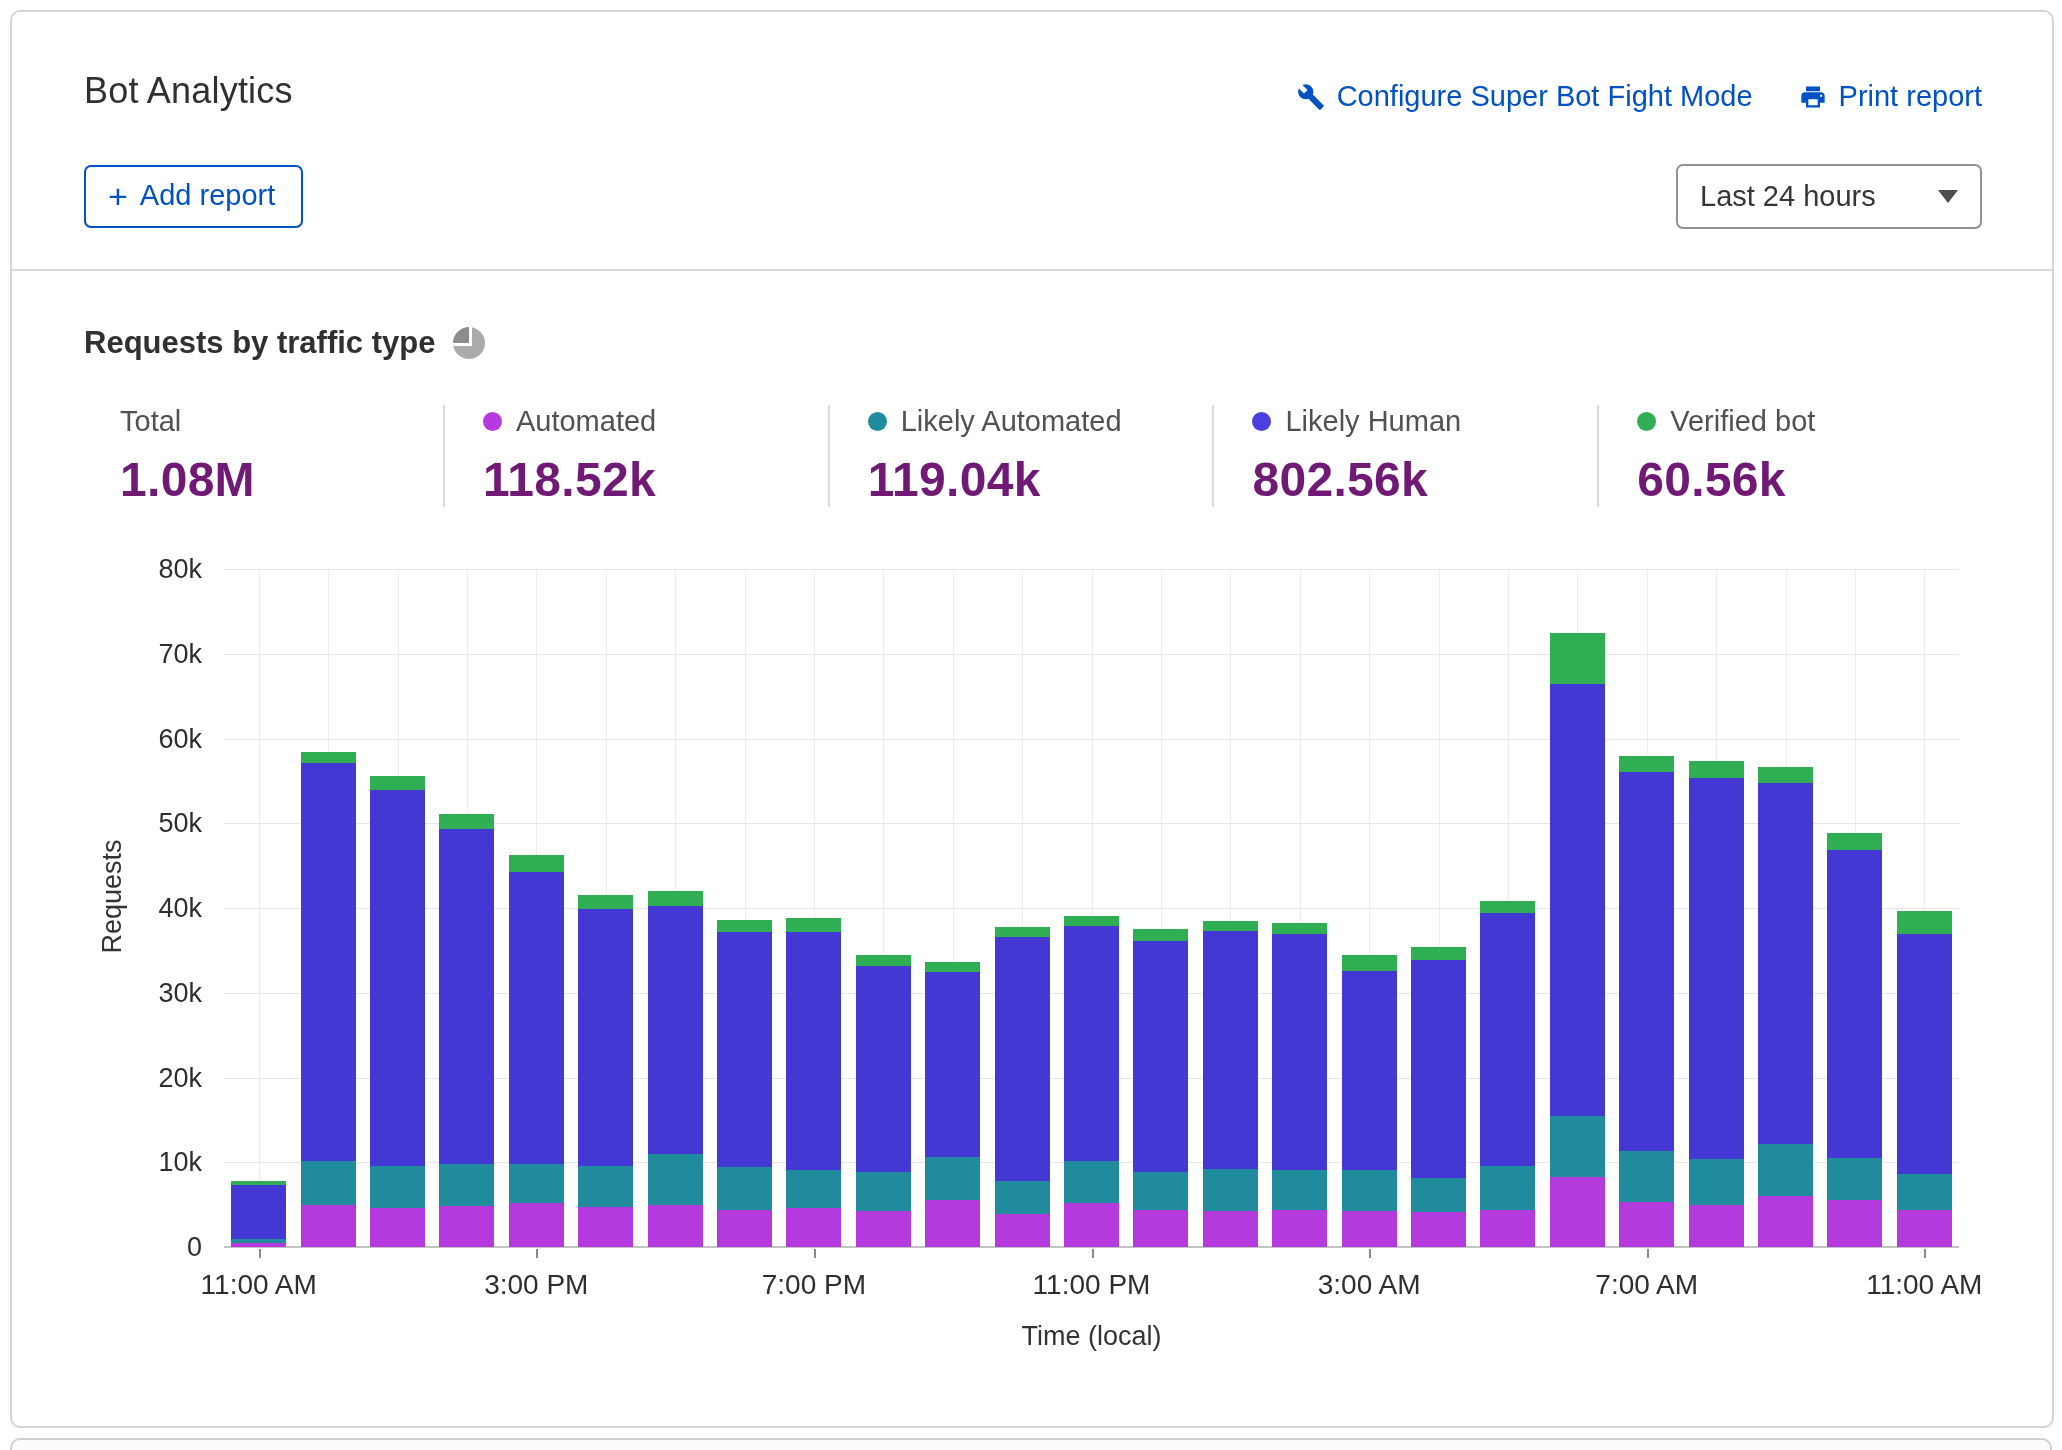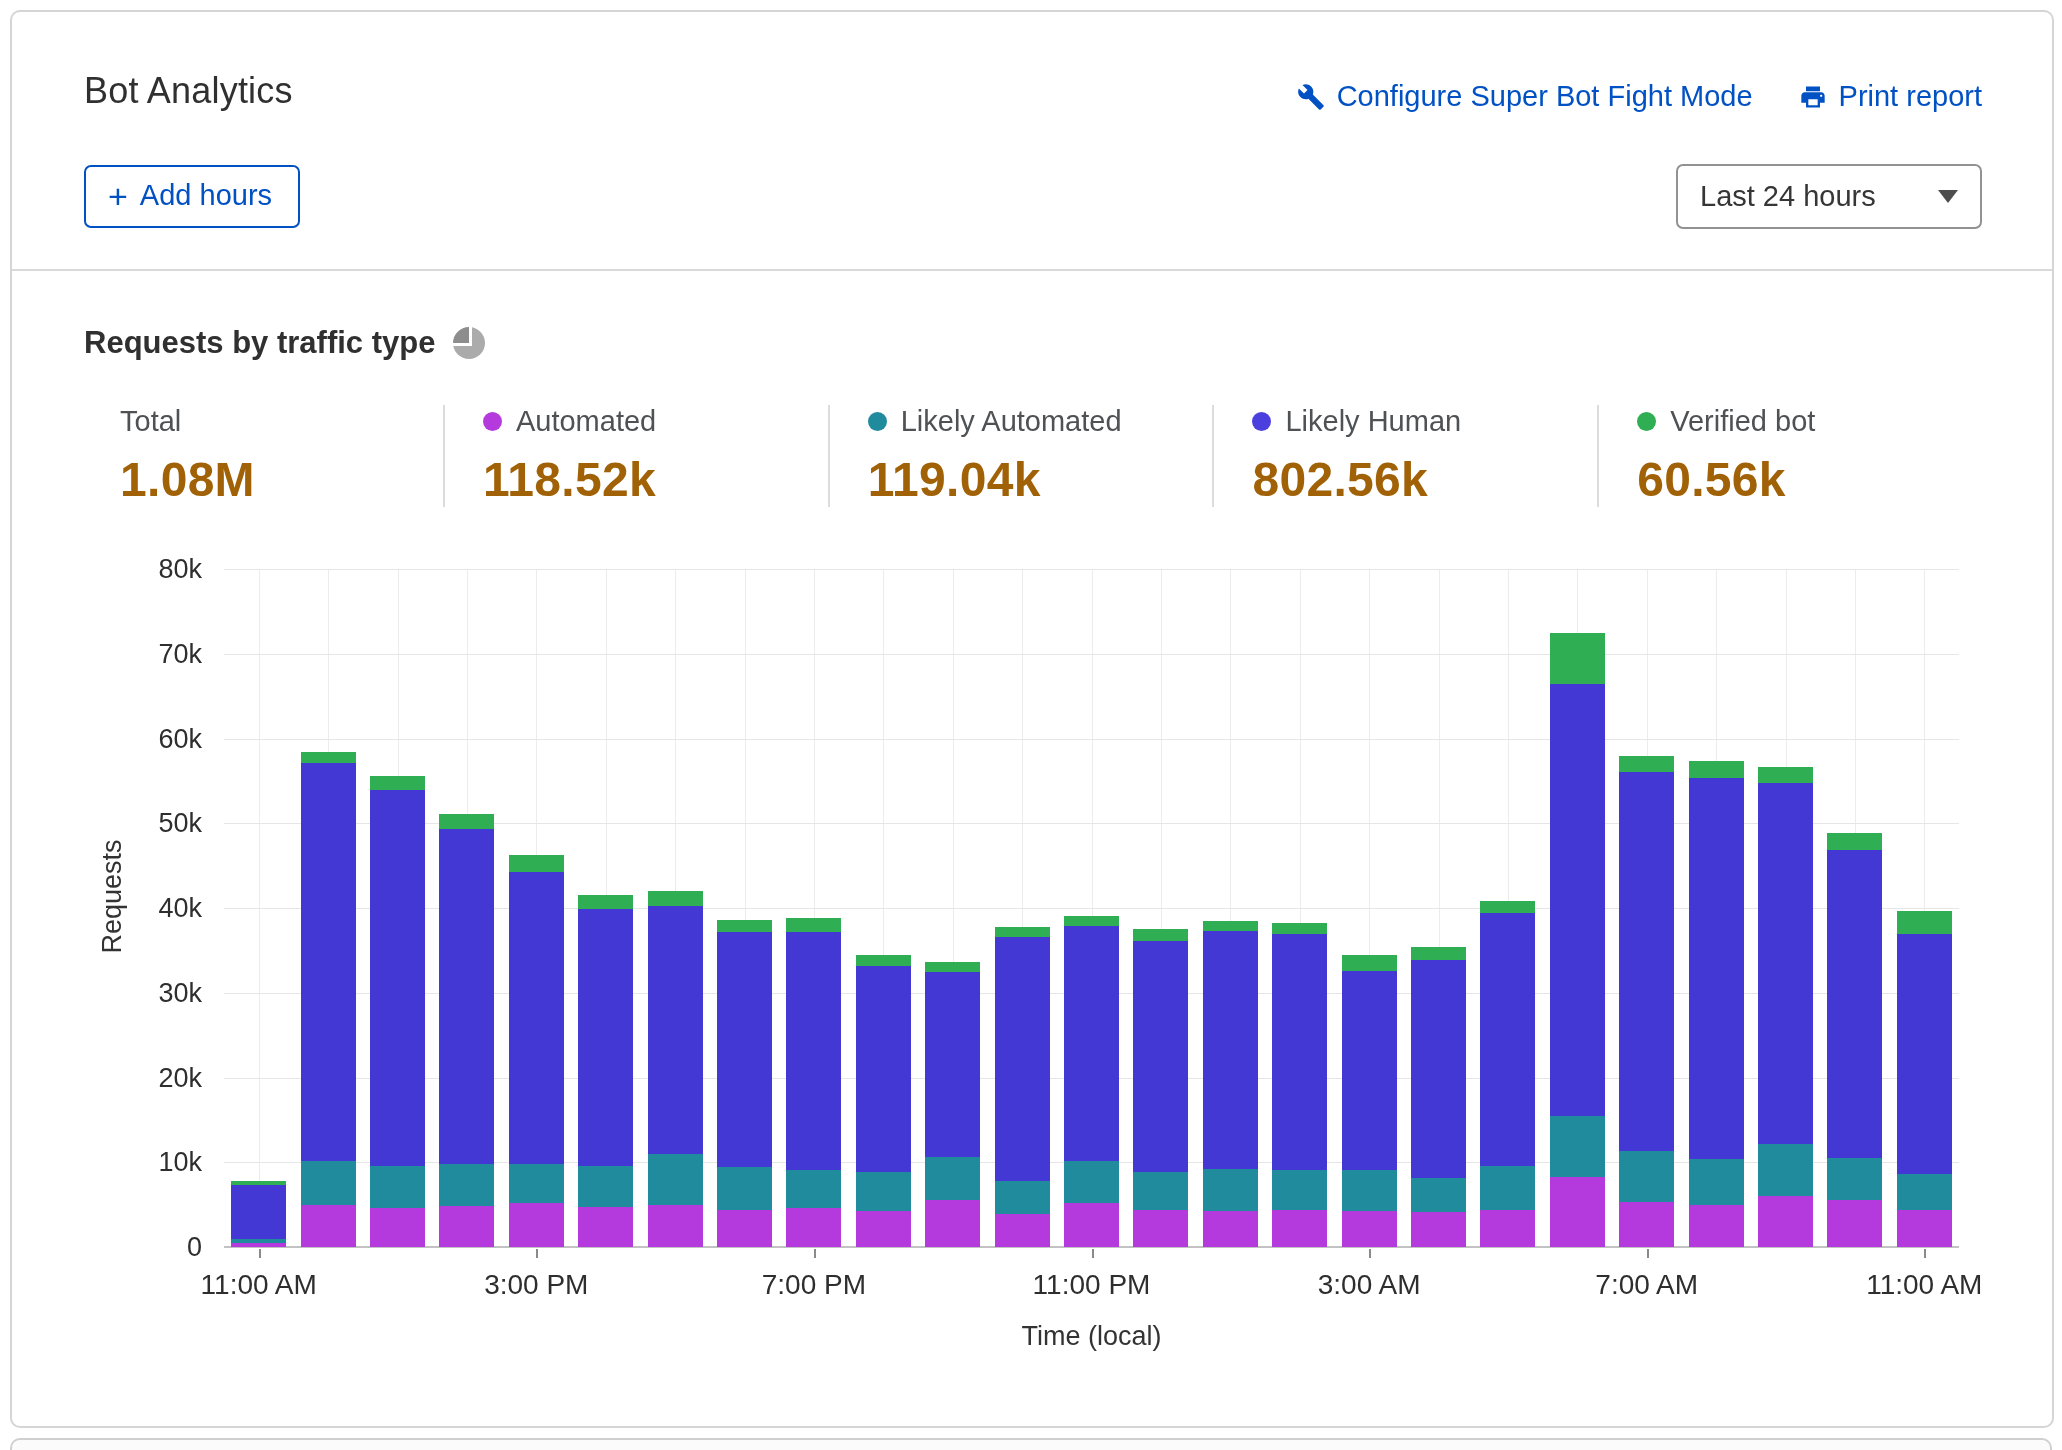--- a/index.html
+++ b/index.html
@@ -29,21 +29,21 @@
   .pie-icon{width:32px;height:32px;border-radius:50%;
       background:conic-gradient(#ababab 0 270deg,#8d8d8d 270deg 360deg);
       box-shadow:inset 0 0 0 0 #fff;position:relative;}
   .pie-icon::after{content:"";position:absolute;left:0;top:0;width:16px;height:16px;
       border-right:3px solid #fff;border-bottom:3px solid #fff;}
   .stats-row{display:flex;margin-top:44px;margin-left:36px;}
   .stat{width:395px;padding-left:38px;border-left:2px solid #dcdcdc;}
   .stat:first-child{width:370px;padding-left:0;border-left:none;}
   .stat-label-row{display:flex;align-items:center;gap:14px;font-size:29px;color:#4e5255;}
   .dot{width:19px;height:19px;border-radius:50%;flex:0 0 auto;}
-  .stat-value{margin-top:14px;font-size:48px;font-weight:700;color:#a16207;letter-spacing:.3px;}
+  .stat-value{margin-top:14px;font-size:48px;font-weight:700;color:#701a75;letter-spacing:.3px;}
   .chart-area{position:relative;height:780px;margin-top:62px;}
   .plot{position:absolute;left:140px;top:0;width:1735px;height:678px;}
   .hline{position:absolute;left:0;width:100%;height:1px;background:#e6e6e6;}
   .hline.zero{background:#c2c2c2;height:2px;}
   .vline{position:absolute;top:0;height:678px;width:1px;background:#ececec;}
   .bar{position:absolute;bottom:0;width:55px;display:flex;flex-direction:column-reverse;}
   .seg{width:100%;}
   .ytick{position:absolute;left:0;width:118px;text-align:right;font-size:27px;color:#2e2e2e;}
   .ylabel-rot{position:absolute;left:-62px;top:312px;width:180px;text-align:center;
       transform:rotate(-90deg);font-size:27px;color:#333;}
@@ -77,21 +77,21 @@
                 <path d="M19 8H5c-1.66 0-3 1.34-3 3v6h4v4h12v-4h4v-6c0-1.66-1.34-3-3-3zm-3 11H8v-5h8v5zm3-7c-.55 0-1-.45-1-1s.45-1 1-1 1 .45 1 1-.45 1-1 1zm-1-9H6v4h12V3z"></path>
               </svg>
           </span>
           <span>Print report</span>
         </a>
       </div>
 
       <div class="controls-row">
         <button class="add-filter">
           <span class="plus">+</span>
-          <span>Add hours</span>
+          <span>Add report</span>
         </button>
         <div class="select">
           <span>Last 24 hours</span>
           <span class="caret"></span>
         </div>
       </div>
     </div>
 
     <div class="divider"></div>
 

